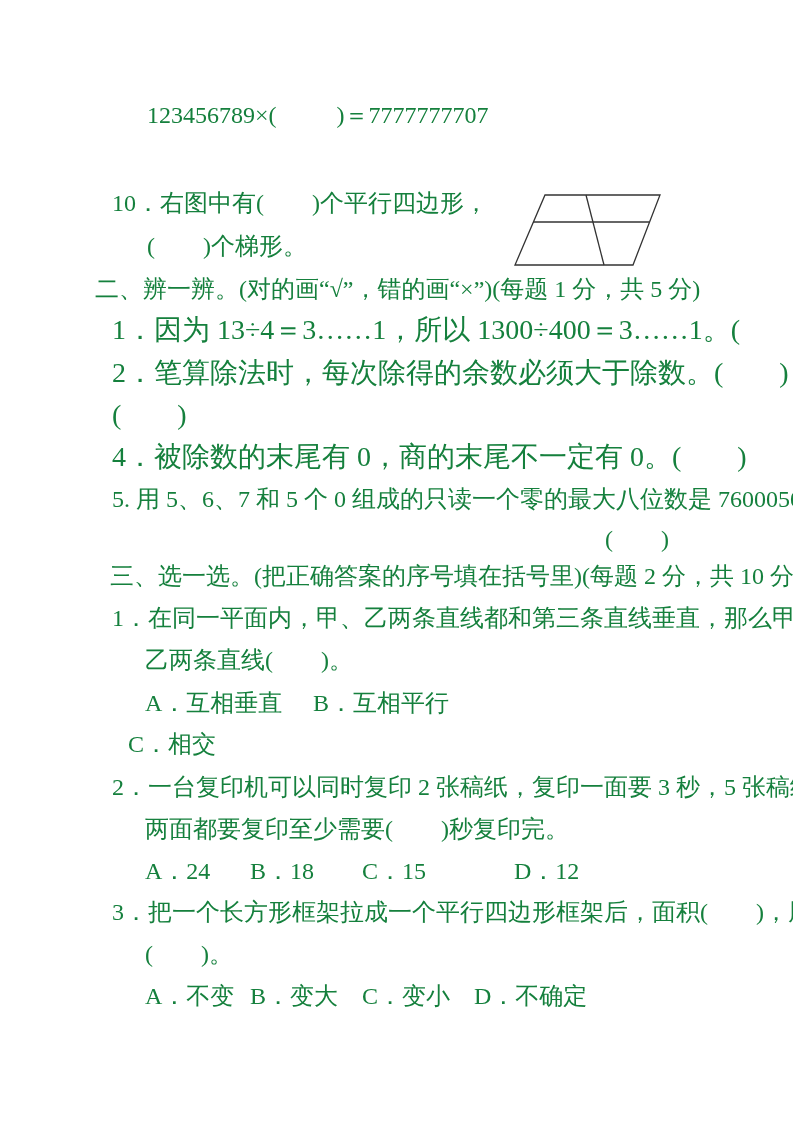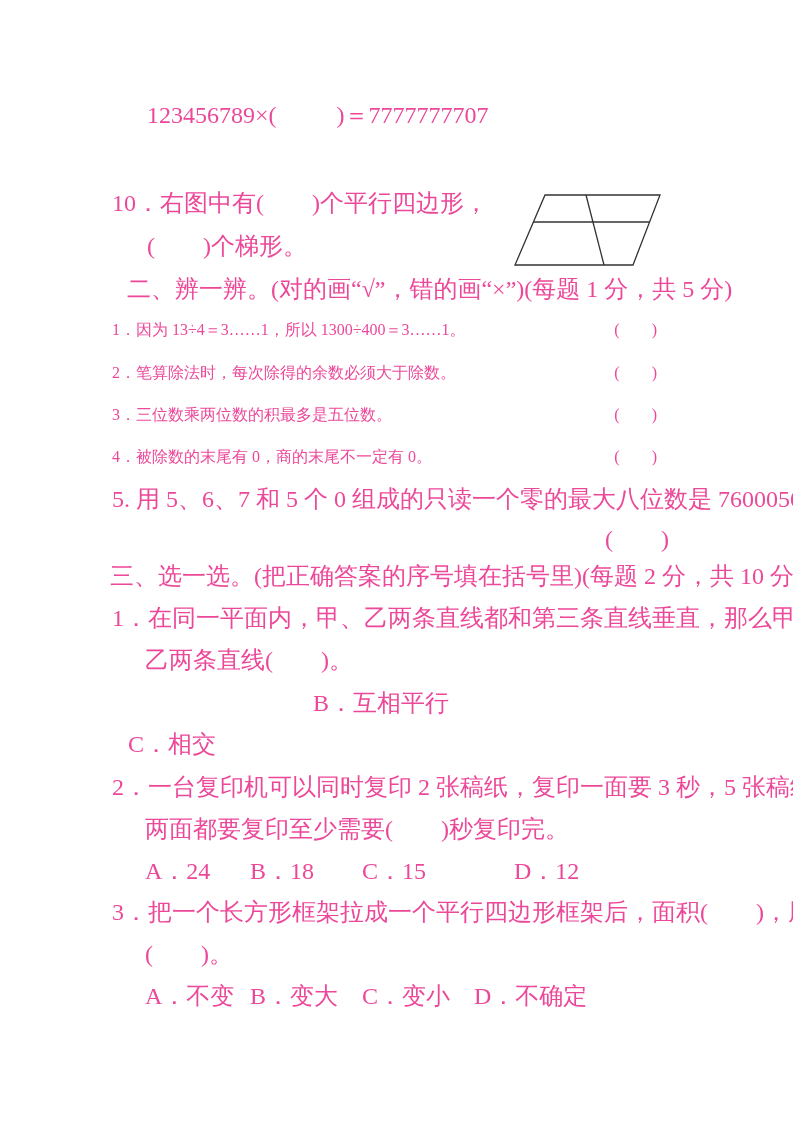--- a/index.html
+++ b/index.html
@@ -1,37 +1,37 @@
 <!DOCTYPE html>
 <html><head>
 <meta charset="utf-8">
 <style>
   html,body{margin:0;padding:0;background:#ffffff;}
   #page{
     position:relative;
     width:793px;height:1122px;
     background:#ffffff;
     font-family:"Liberation Serif","DejaVu Serif",serif;
-    color:#ec4899;
+    color:#15803d;
     overflow:hidden;
   }
   .line{
     position:absolute;
     white-space:pre;
     font-size:24px;
     line-height:30px;
   }
   .tf-row{
     position:absolute;
     left:112px;
     width:545px;
     display:flex;
     justify-content:space-between;
     white-space:pre;
-    font-size:16px;
+    font-size:28px;
     line-height:30px;
   }
   .tf-row .bracket{white-space:pre;}
   #figure-wrap{position:absolute;left:514px;top:194px;width:147px;height:72px;}
   svg{display:block;}
   polygon,path{fill:none;stroke:#333;stroke-width:1.3;}
 </style>
 </head>
 <body>
 
@@ -43,45 +43,45 @@
   <div class="line" style="left:147px;top:231px;">(　　)个梯形。</div>
 
   <div id="figure-wrap">
     <svg width="147" height="72" viewBox="0 0 147 72">
       <polygon points="31,1 146,1 119,71 1,71"></polygon>
       <path d="M19,28 H135"></path>
       <path d="M72,1 L90,71"></path>
     </svg>
   </div>
 
-  <div class="line" style="left:127px;top:274px;">二、辨一辨。(对的画“√”，错的画“×”)(每题 1 分，共 5 分)</div>
+  <div class="line" style="left:95px;top:274px;">二、辨一辨。(对的画“√”，错的画“×”)(每题 1 分，共 5 分)</div>
 
   <div class="tf-row" style="top:315px;">
     <span>1．因为 13÷4＝3……1，所以 1300÷400＝3……1。</span>
     <span class="bracket">(　　)</span>
   </div>
   <div class="tf-row" style="top:358px;">
     <span>2．笔算除法时，每次除得的余数必须大于除数。</span>
     <span class="bracket">(　　)</span>
   </div>
   <div class="tf-row" style="top:400px;">
-    <span>3．三位数乘两位数的积最多是五位数。</span>
     <span class="bracket">(　　)</span>
   </div>
   <div class="tf-row" style="top:442px;">
     <span>4．被除数的末尾有 0，商的末尾不一定有 0。</span>
     <span class="bracket">(　　)</span>
   </div>
   <div class="line" style="left:112px;top:484px;">5. 用 5、6、7 和 5 个 0 组成的只读一个零的最大八位数是 76000500。</div>
   <div class="line" style="left:605px;top:524px;">(　　)</div>
 
   <div class="line" style="left:110px;top:561px;">三、选一选。(把正确答案的序号填在括号里)(每题 2 分，共 10 分)</div>
 
   <div class="line" style="left:112px;top:603px;">1．在同一平面内，甲、乙两条直线都和第三条直线垂直，那么甲、</div>
   <div class="line" style="left:145px;top:645px;">乙两条直线(　　)。</div>
+  <div class="line" style="left:145px;top:688px;">A．互相垂直</div>
   <div class="line" style="left:313px;top:688px;">B．互相平行</div>
   <div class="line" style="left:128px;top:729px;">C．相交</div>
 
   <div class="line" style="left:112px;top:772px;">2．一台复印机可以同时复印 2 张稿纸，复印一面要 3 秒，5 张稿纸</div>
   <div class="line" style="left:145px;top:814px;">两面都要复印至少需要(　　)秒复印完。</div>
   <div class="line" style="left:145px;top:856px;">A．24</div>
   <div class="line" style="left:250px;top:856px;">B．18</div>
   <div class="line" style="left:362px;top:856px;">C．15</div>
   <div class="line" style="left:474px;top:856px;margin-left:40px;">D．12</div>
 

